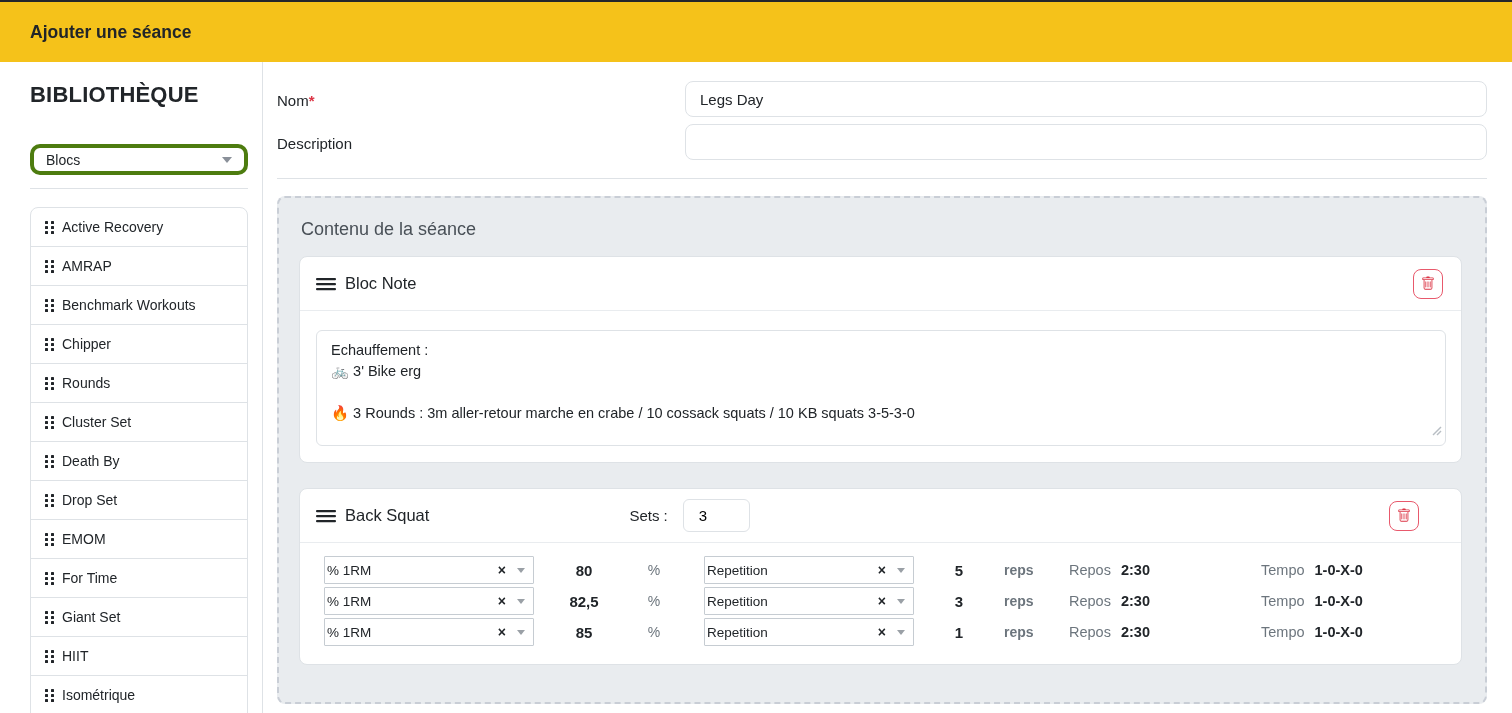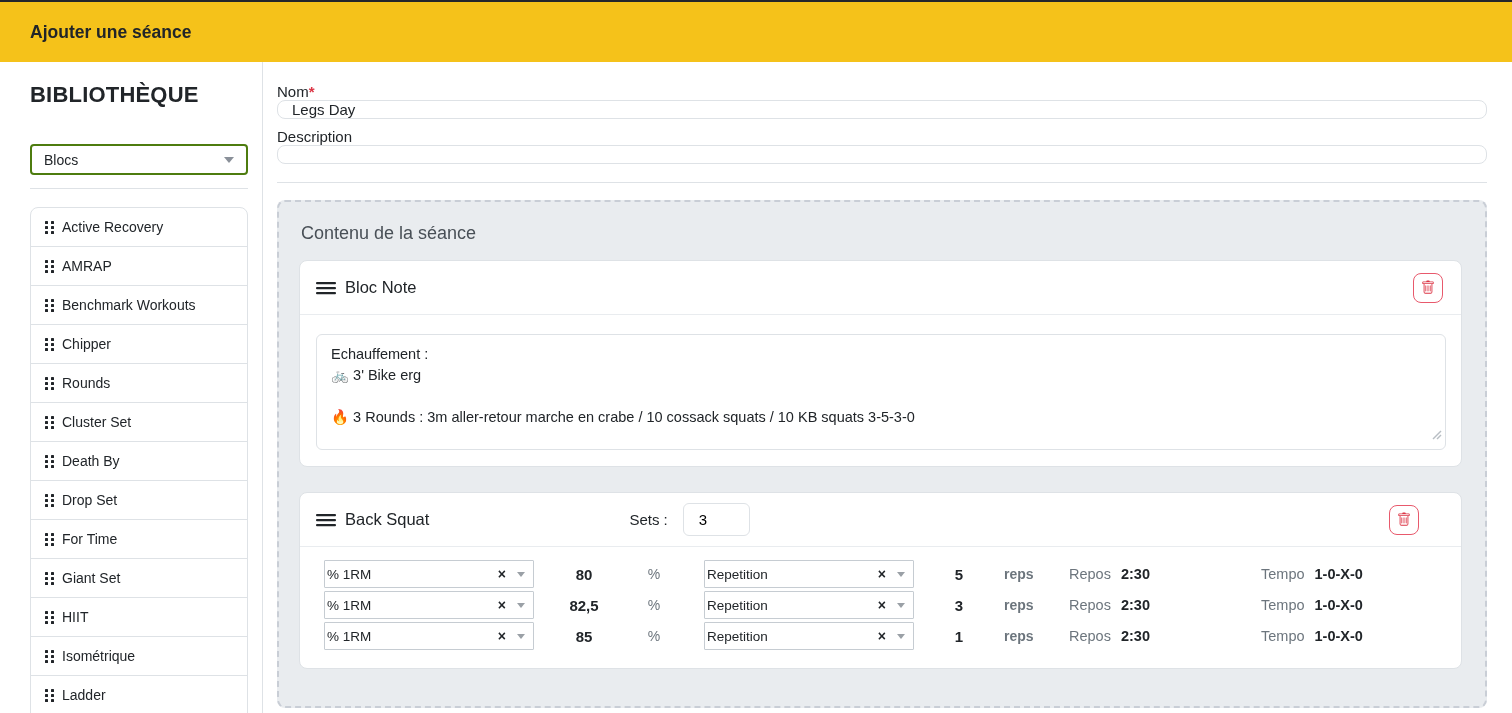--- a/index.html
+++ b/index.html
@@ -20,41 +20,41 @@
   
   .layout { display:flex; height:651px; }
 
   
   .sidebar {
     width:263px; flex:0 0 263px; border-right:1px solid #dee2e6;
     padding:20px 14px 0 30px;
   }
   .sidebar-title { font-size:22px; font-weight:700; margin:0 0 0 0; letter-spacing:.2px; }
   .filter-select {
-    margin-top:36px; height:31px; border:2px solid #4d7c0f; border-radius:4px;
+    margin-top:36px; height:31px; border:4px solid #4d7c0f; border-radius:10px;
     background:#fff; display:flex; align-items:center; padding:0 12px;
     font-size:14px; cursor:pointer; position:relative;
   }
   .filter-caret {
     margin-left:auto; width:0; height:0;
     border-left:5px solid transparent; border-right:5px solid transparent;
     border-top:6px solid #8a9099;
   }
   .sidebar-divider { border:none; border-top:1px solid #dee2e6; margin:13px 0 0 0; }
   .list-group { margin-top:18px; }
   .list-item {
     height:40px; background:#fff; border:1px solid #dee2e6; margin-top:-1px;
     display:flex; align-items:center; padding:0 14px; font-size:14px; cursor:grab;
   }
   .list-item:first-child { border-radius:8px 8px 0 0; margin-top:0; }
   .grip-icon { margin-right:8px; flex:0 0 auto; display:flex; }
 
   
   .main { flex:1; padding:19px 25px 0 14px; }
-  .form-row { display:flex; margin-bottom:7px;flex-direction:column; }
+  .form-row { display:flex; align-items:center; margin-bottom:7px; }
   .form-label { width:408px; font-size:15px; padding-top:2px; }
   .req-mark { color:#dc3545; font-weight:700; }
   .text-input {
     flex:1; height:36px; border:1px solid #dee2e6; border-radius:8px;
     padding:0 14px; font-size:15px; color:#212529; outline:none; background:#fff;
     font-family:"Liberation Sans", sans-serif;
   }
   .main-divider { border:none; border-top:1px solid #dee2e6; margin:18px 0 17px 0; }
 
   
@@ -257,20 +257,35 @@
                 <rect x="0" y="0" width="3" height="3" rx=".6"></rect>
                 <rect x="6" y="0" width="3" height="3" rx=".6"></rect>
                 <rect x="0" y="5" width="3" height="3" rx=".6"></rect>
                 <rect x="6" y="5" width="3" height="3" rx=".6"></rect>
                 <rect x="0" y="10" width="3" height="3" rx=".6"></rect>
                 <rect x="6" y="10" width="3" height="3" rx=".6"></rect>
               </g>
             </svg>
           </span>
         <span>Drop Set</span>
+      </div>
+      <div class="list-item">
+        <span class="grip-icon">
+            <svg width="9" height="13" viewBox="0 0 9 13">
+              <g fill="#212529">
+                <rect x="0" y="0" width="3" height="3" rx=".6"></rect>
+                <rect x="6" y="0" width="3" height="3" rx=".6"></rect>
+                <rect x="0" y="5" width="3" height="3" rx=".6"></rect>
+                <rect x="6" y="5" width="3" height="3" rx=".6"></rect>
+                <rect x="0" y="10" width="3" height="3" rx=".6"></rect>
+                <rect x="6" y="10" width="3" height="3" rx=".6"></rect>
+              </g>
+            </svg>
+          </span>
+        <span>EMOM</span>
       </div>
       <div class="list-item">
         <span class="grip-icon">
             <svg width="9" height="13" viewBox="0 0 9 13">
               <g fill="#212529">
                 <rect x="0" y="0" width="3" height="3" rx=".6"></rect>
                 <rect x="6" y="0" width="3" height="3" rx=".6"></rect>
                 <rect x="0" y="5" width="3" height="3" rx=".6"></rect>
                 <rect x="6" y="5" width="3" height="3" rx=".6"></rect>
                 <rect x="0" y="10" width="3" height="3" rx=".6"></rect>

